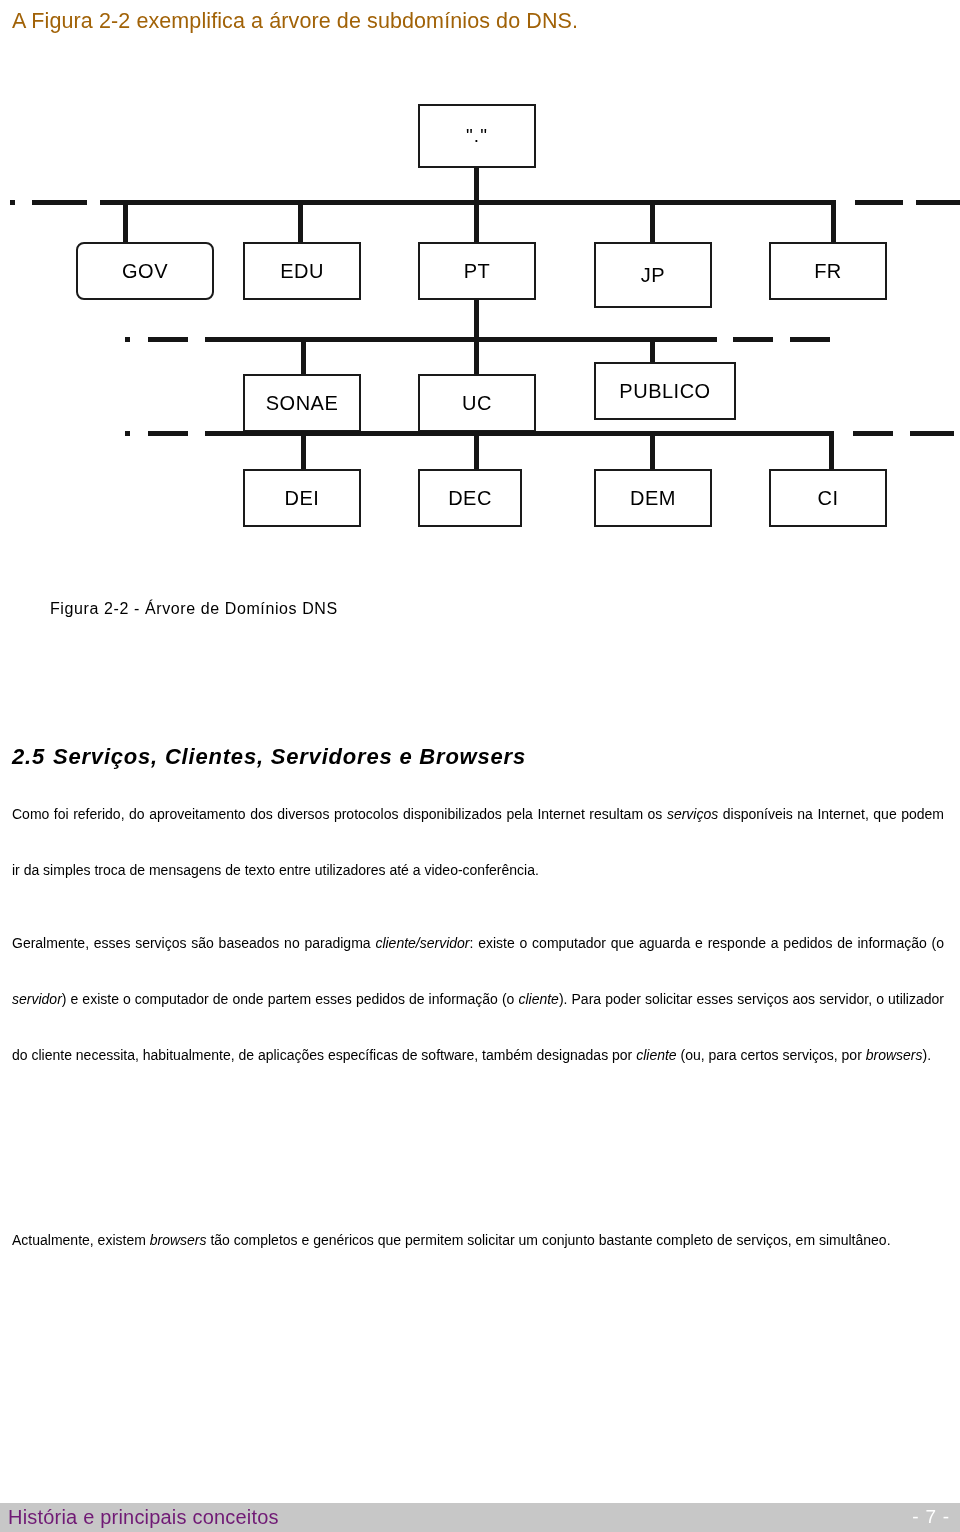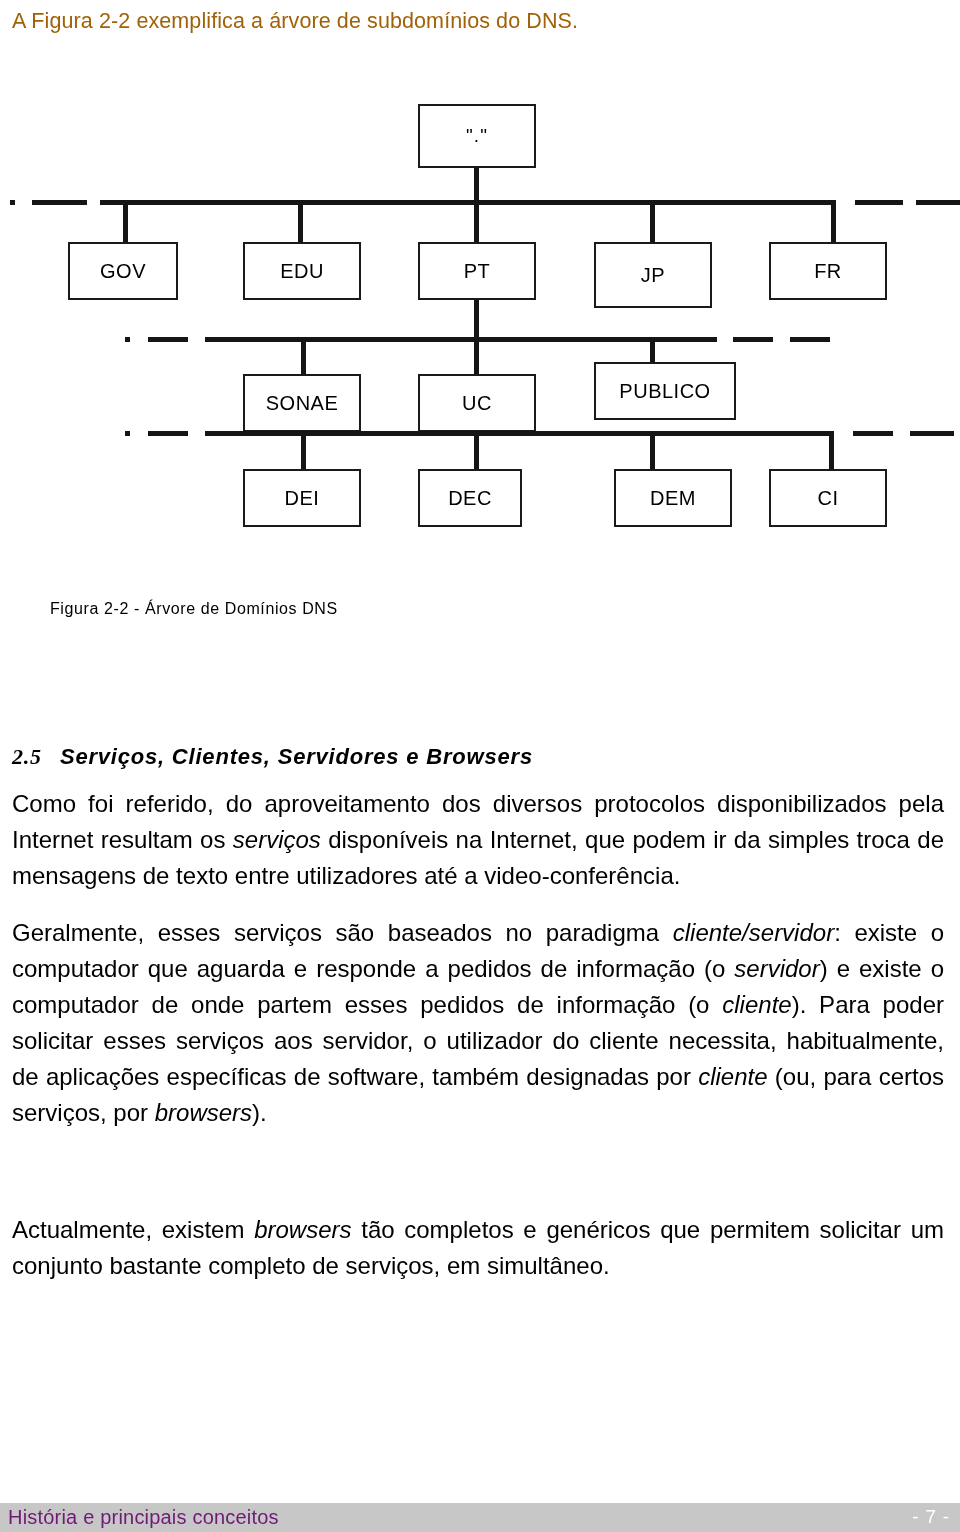--- a/index.html
+++ b/index.html
@@ -43,28 +43,28 @@
 
   .section-heading {
     position: absolute;
     left: 12px;
     top: 744px;
     font-size: 22px;
     font-weight: bold;
     font-style: italic;
     letter-spacing: 0.8px;
   }
-  .section-heading .num { margin-right: 18px; font-family: Liberation Serif, serif; }
+  .section-heading .num { margin-right: 8px; }
 
   .body-block {
     position: absolute;
     left: 12px;
     width: 932px;
-    font-size: 24px;
-    line-height: 36px;
+    font-size: 14px;
+    line-height: 56px;
     text-align: justify;
   }
   .body-block.p1 { top: 786px; }
   .body-block.p2 { top: 915px; }
   .body-block.p3 { top: 1212px; }
 
   .body-block p { margin: 0; }
   .body-block em { font-style: italic; }
 
   
@@ -156,21 +156,21 @@
     <div class="bus" style="left:100px; top:110px; width:735px;"></div>
     <div class="bus-dash" style="left:855px; top:110px; width:48px;"></div>
     <div class="bus-dash" style="left:916px; top:110px; width:44px;"></div>
 
     <div class="connector" style="left:123px; top:110px; height:44px;"></div>
     <div class="connector" style="left:298px; top:110px; height:44px;"></div>
     <div class="connector" style="left:474px; top:110px; height:44px;"></div>
     <div class="connector" style="left:650px; top:110px; height:44px;"></div>
     <div class="connector" style="left:831px; top:110px; height:44px;"></div>
 
-    <div class="node" style="left:68px;  top:152px; width:110px; height:58px;">GOV</div>
+    <div class="node" style="left:76px;  top:152px; width:138px; height:58px;border-radius:8px;">GOV</div>
     <div class="node" style="left:243px; top:152px; width:118px; height:58px;">EDU</div>
     <div class="node" style="left:418px; top:152px; width:118px; height:58px;text-align:center;">PT</div>
     <div class="node" style="left:594px; top:152px; width:118px; height:66px;">JP</div>
     <div class="node" style="left:769px; top:152px; width:118px; height:58px;">FR</div>
 
     <div class="connector" style="left:474px; top:210px; height:39px;"></div>
 
     <div class="bus-dot" style="left:125px; top:247px;"></div>
     <div class="bus-dash" style="left:148px; top:247px; width:40px;"></div>
     <div class="bus" style="left:205px; top:247px; width:512px;"></div>
@@ -193,21 +193,21 @@
     <div class="bus-dash" style="left:853px; top:341px; width:40px;"></div>
     <div class="bus-dash" style="left:910px; top:341px; width:44px;"></div>
 
     <div class="connector" style="left:301px; top:341px; height:42px;"></div>
     <div class="connector" style="left:474px; top:341px; height:42px;"></div>
     <div class="connector" style="left:650px; top:341px; height:42px;"></div>
     <div class="connector" style="left:829px; top:341px; height:42px;"></div>
 
     <div class="node" style="left:243px; top:379px; width:118px; height:58px;">DEI</div>
     <div class="node" style="left:418px; top:379px; width:104px; height:58px;">DEC</div>
-    <div class="node" style="left:614px; top:379px; width:118px; height:58px;">DEM</div>
+    <div class="node" style="left:594px; top:379px; width:118px; height:58px;">DEM</div>
     <div class="node" style="left:769px; top:379px; width:118px; height:58px;">CI</div>
   </div>
 
   <div class="fig-caption">Figura 2-2 - Árvore de Domínios DNS</div>
 
   <div class="section-heading">
     <span class="num">2.5</span><span>Serviços, Clientes, Servidores e Browsers</span>
   </div>
 
   <div class="body-block p1">

